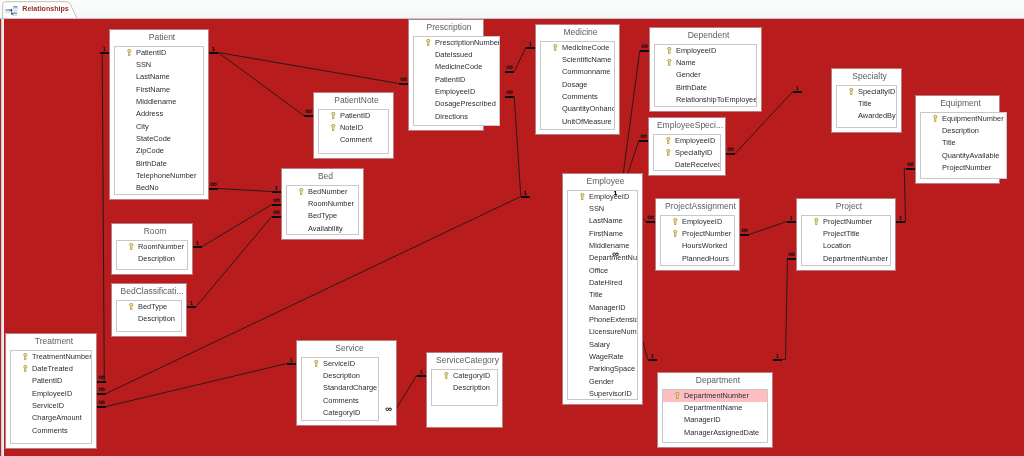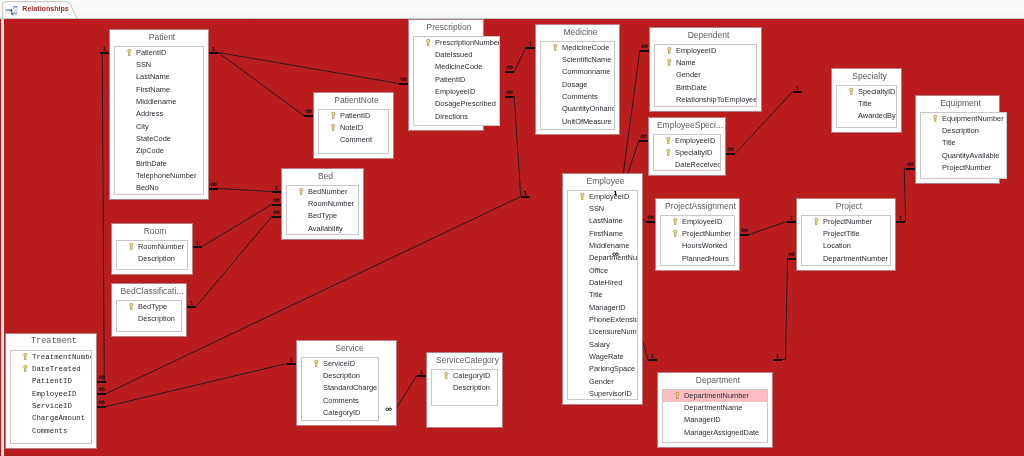--- a/index.html
+++ b/index.html
@@ -361,21 +361,21 @@
             <div class="fld sel"><svg class="key" viewBox="0 0 10 16">
                 <path d="M1.3 3.2 Q1.3 0.8 5 0.8 Q8.7 0.8 8.7 3.2 Q8.7 5.4 6.4 5.9 L6.4 14.0 Q6.4 15.2 5 15.2 Q3.6 15.2 3.6 14.0 L3.6 5.9 Q1.3 5.4 1.3 3.2 Z" fill="#d8c24c" stroke="#7d6a18" stroke-width="1.1" stroke-linejoin="round"></path>
                 <path d="M2.6 3.3 Q2.6 2.0 5 2.0 Q7.4 2.0 7.4 3.3 Q7.4 4.5 5 4.5 Q2.6 4.5 2.6 3.3 Z" fill="#fdf3b8"></path>
                 <rect x="4.2" y="6.4" width="1.6" height="7.0" fill="#f0e07a"></rect>
               </svg><span>DepartmentNumber</span></div>
             <div class="fld"><span>DepartmentName</span></div>
             <div class="fld"><span>ManagerID</span></div>
             <div class="fld"><span>ManagerAssignedDate</span></div>
           </div>
         </div>
-        <div class="tbl" style="left: 5px; top: 314px; width: 92px; height: 116px; font-family: Liberation Mono, monospace;">
+        <div class="tbl" style="left: 5px; top: 314px; width: 92px; height: 116px;">
           <div class="ttl">Treatment</div>
           <div class="lst" style="width:82px;height:94.5px;">
             <div class="fld"><svg class="key" viewBox="0 0 10 16">
                 <path d="M1.3 3.2 Q1.3 0.8 5 0.8 Q8.7 0.8 8.7 3.2 Q8.7 5.4 6.4 5.9 L6.4 14.0 Q6.4 15.2 5 15.2 Q3.6 15.2 3.6 14.0 L3.6 5.9 Q1.3 5.4 1.3 3.2 Z" fill="#d8c24c" stroke="#7d6a18" stroke-width="1.1" stroke-linejoin="round"></path>
                 <path d="M2.6 3.3 Q2.6 2.0 5 2.0 Q7.4 2.0 7.4 3.3 Q7.4 4.5 5 4.5 Q2.6 4.5 2.6 3.3 Z" fill="#fdf3b8"></path>
                 <rect x="4.2" y="6.4" width="1.6" height="7.0" fill="#f0e07a"></rect>
               </svg><span>TreatmentNumber</span></div>
             <div class="fld"><svg class="key" viewBox="0 0 10 16">
                 <path d="M1.3 3.2 Q1.3 0.8 5 0.8 Q8.7 0.8 8.7 3.2 Q8.7 5.4 6.4 5.9 L6.4 14.0 Q6.4 15.2 5 15.2 Q3.6 15.2 3.6 14.0 L3.6 5.9 Q1.3 5.4 1.3 3.2 Z" fill="#d8c24c" stroke="#7d6a18" stroke-width="1.1" stroke-linejoin="round"></path>
                 <path d="M2.6 3.3 Q2.6 2.0 5 2.0 Q7.4 2.0 7.4 3.3 Q7.4 4.5 5 4.5 Q2.6 4.5 2.6 3.3 Z" fill="#fdf3b8"></path>

